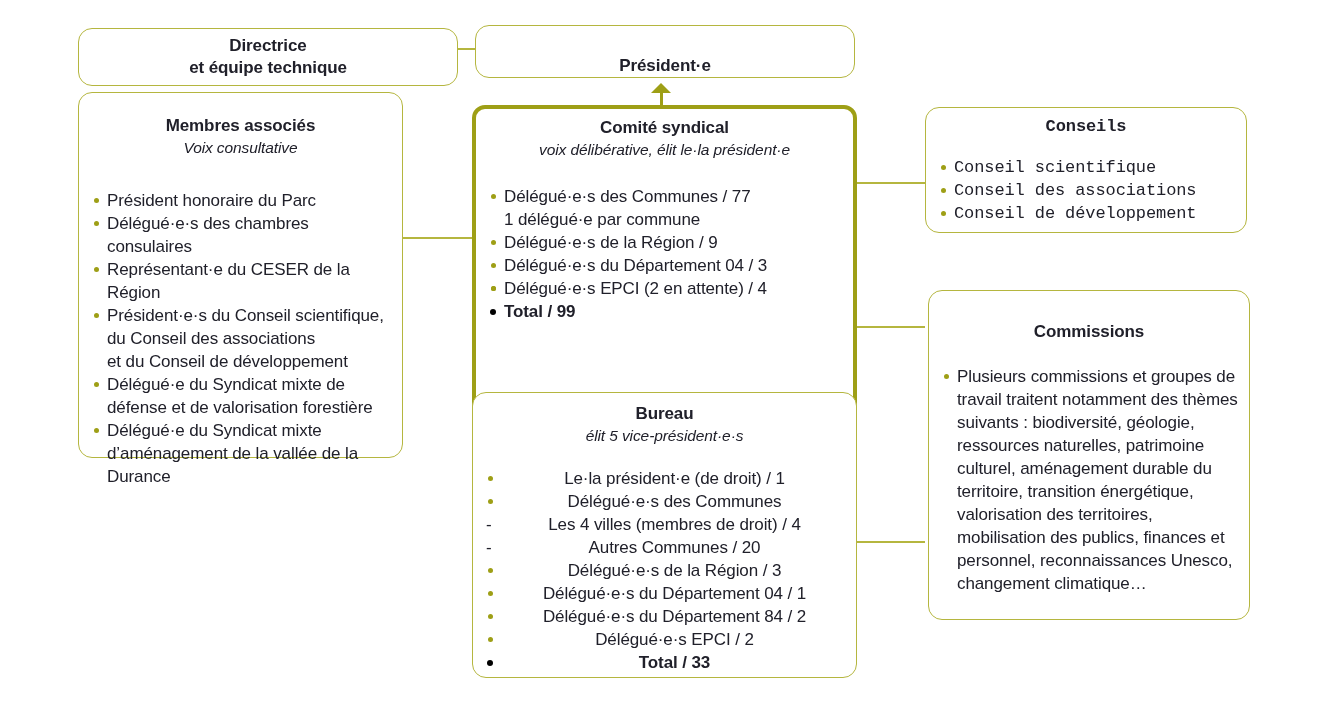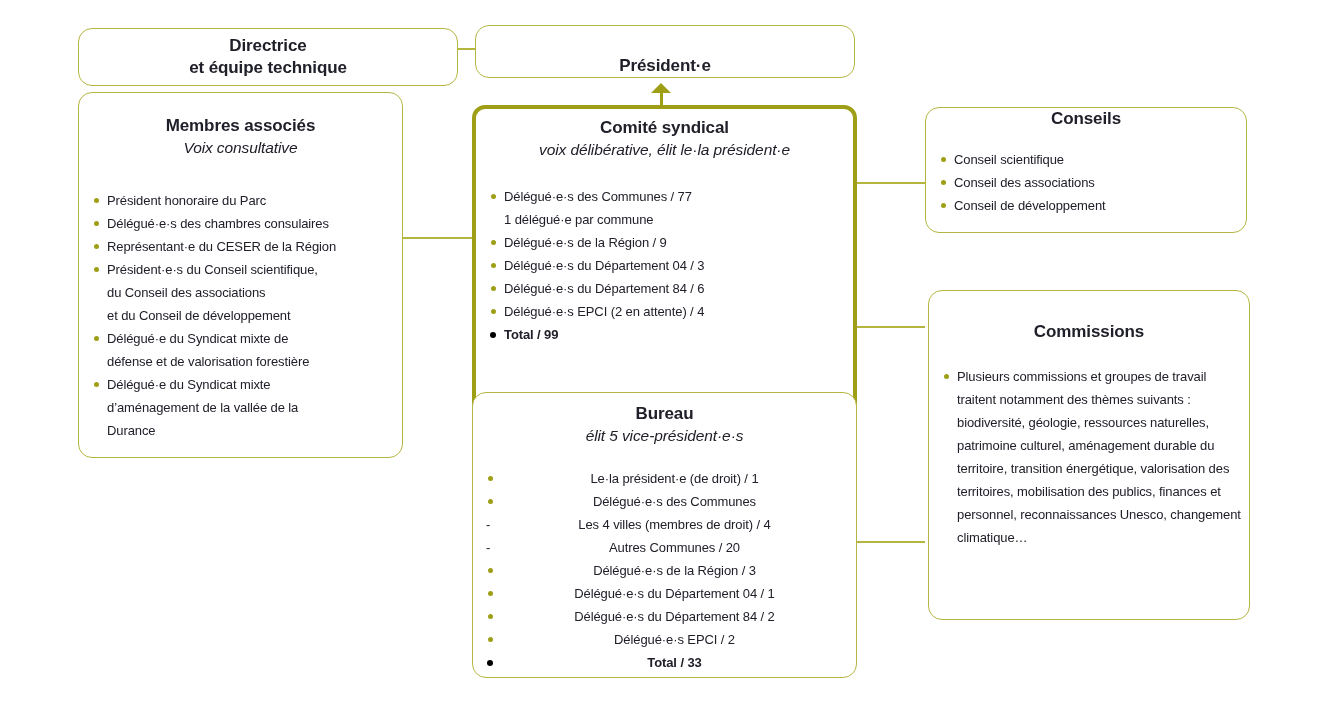--- a/index.html
+++ b/index.html
@@ -18,26 +18,26 @@
   .box.thick{border:4.5px solid var(--border-thick);border-radius:13px;}
   .box.center-all{display:flex;flex-direction:column;justify-content:center;align-items:center;}
 
   .box-title{font-size:17px;font-weight:700;text-align:center;line-height:22px;}
   .box-subtitle{font-size:15.5px;font-style:italic;text-align:center;line-height:22px;}
   .pre{white-space:pre-line;}
 
   #box-directrice{left:78px;top:28px;width:380px;height:58px;}
   #box-president{left:475px;top:25px;width:380px;height:53px;justify-content:flex-end;}
   #box-comite{left:472px;top:105px;width:385px;height:325px;padding-top:8px;}
-  #box-conseils{left:925px;top:107px;width:322px;height:126px;padding-top:0;}
+  #box-conseils{left:925px;top:107px;width:322px;height:126px;padding-top:8px;font-family:Liberation Mono, monospace;}
   #box-membres{left:78px;top:92px;width:325px;height:366px;padding-top:22px;}
   #box-bureau{left:472px;top:392px;width:385px;height:286px;padding-top:10px;}
   #box-commissions{left:928px;top:290px;width:322px;height:330px;padding-top:30px;}
 
-  .list{padding:0 8px 0 12px;font-size:13px;line-height:23px;}
+  .list{padding:0 8px 0 12px;font-size:17px;line-height:23px;}
   #box-comite .list{margin-top:24px;}
   #box-conseils .list{margin-top:18px;}
   #box-membres .list{margin-top:30px;}
   #box-bureau .list{margin-top:20px;text-align:center;}
   #box-commissions .list{margin-top:22px;}
 
   .li{position:relative;padding-left:16px;white-space:pre-line;}
   .li .marker{position:absolute;left:0;top:0;width:14px;height:23px;}
   .li.bullet .marker::before{content:"";position:absolute;left:3px;top:9px;width:5px;height:5px;border-radius:50%;background:var(--bullet);}
   .li.total .marker::before{content:"";position:absolute;left:2px;top:8.5px;width:6px;height:6px;border-radius:50%;background:var(--bullet-total);}
@@ -84,21 +84,21 @@
   </div>
 
   <div class="box thick" id="box-comite">
     <div class="box-title">Comité syndical</div>
     <div class="box-subtitle">voix délibérative, élit le·la président·e</div>
     <div class="list">
         <div class="li bullet"><span class="marker"></span><span class="txt">Délégué·e·s des Communes / 77
 1 délégué·e par commune</span></div>
         <div class="li bullet"><span class="marker"></span><span class="txt">Délégué·e·s de la Région / 9</span></div>
         <div class="li bullet"><span class="marker"></span><span class="txt">Délégué·e·s du Département 04 / 3</span></div>
-        <div class="li bullet"><span class="marker"></span><span class="txt">Délégué·e·s du Département 84 / 6</span></div>
+        <div class="li bullet"><span class="marker"></span></div>
         <div class="li bullet"><span class="marker"></span><span class="txt">Délégué·e·s EPCI (2 en attente) / 4</span></div>
         <div class="li total bold"><span class="marker"></span><span class="txt">Total / 99</span></div>
       </div>
   </div>
 
   <div class="box" id="box-conseils">
     <div class="box-title">Conseils</div>
     <div class="list">
         <div class="li bullet"><span class="marker"></span><span class="txt">Conseil scientifique</span></div>
         <div class="li bullet"><span class="marker"></span><span class="txt">Conseil des associations</span></div>

